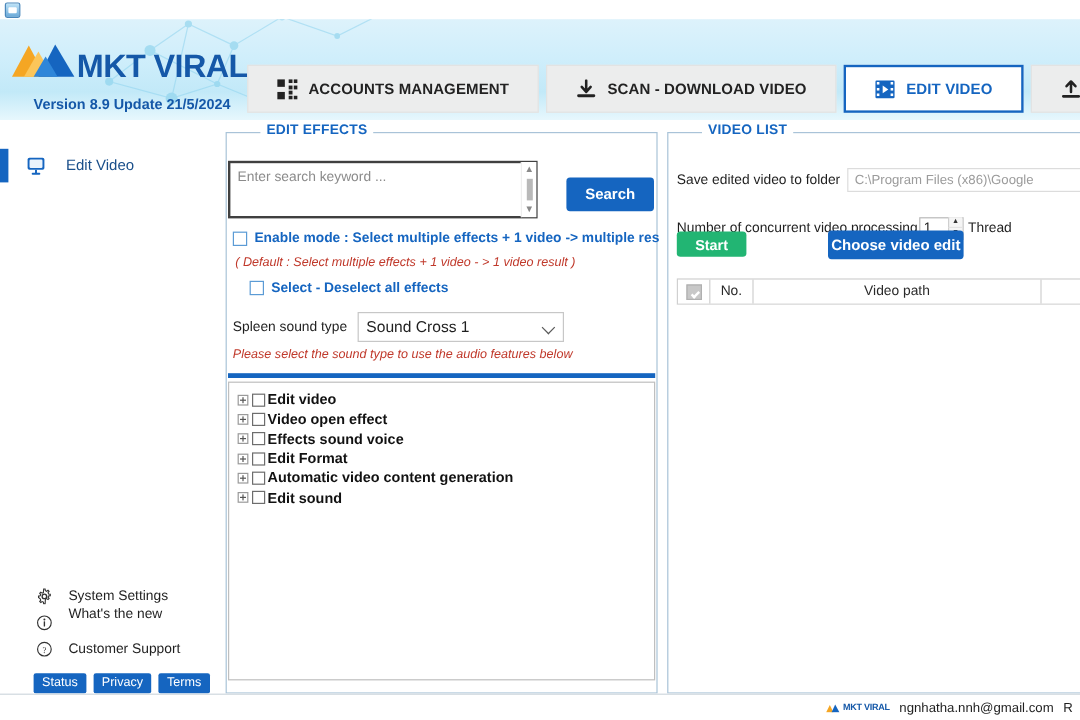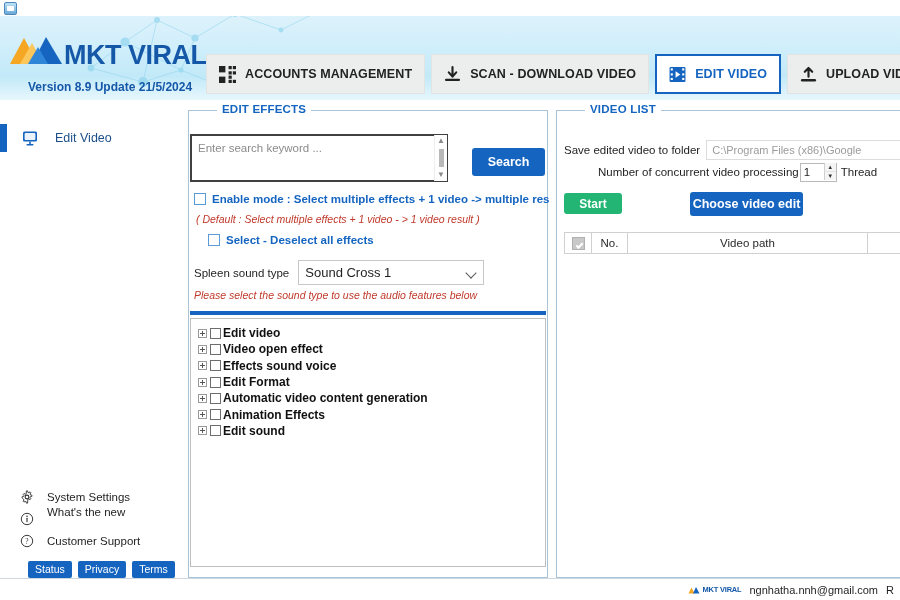--- a/index.html
+++ b/index.html
@@ -44,21 +44,21 @@
   }
   .brand-version {
     position: absolute; left: 20px; top: 48px;
     font-size: 12px; font-weight: bold; color: #1558a8;
     white-space: nowrap;
   }
 
   .navtabs { position: absolute; left: 206px; top: 38px; height: 40px; display: flex; gap: 6px; }
   .tab {
     display: flex; align-items: center; gap: 9px;
-    height: 40px; padding: 0 12px;
+    height: 40px; padding: 0 24px;
     background: #eceded; border: 1px solid #e2e3e3;
     font-size: 12.5px; font-weight: bold; color: #222;
     letter-spacing: .1px; white-space: nowrap; cursor: pointer;
   }
   .tab.active {
     background: #ffffff; border: 2px solid #1565c0; color: #1565c0;
   }
   .tab-ico { width: 17px; height: 17px; flex: none; display: block; }
 
   
@@ -73,21 +73,21 @@
   .side-item .bar {
     width: 7px; height: 28px; background: #1565c0; flex: none;
   }
   .side-item .sico { width: 18px; height: 18px; margin-left: 14px; flex: none; }
   .side-item .slabel {
     margin-left: 16px; font-size: 12.5px; color: #1a4f8a; font-weight: normal;
   }
 
   .side-bottom { position: absolute; left: 0; bottom: 0; width: 184px; }
   .sb-row {
-    display: flex; align-items: center; height: 21px; cursor: pointer; padding-left: 20px;
+    display: flex; align-items: center; height: 21px; cursor: pointer; padding-left: 30px;
   }
   .sb-row .gico { width: 14px; height: 14px; flex: none; }
   .sb-row .glabel { margin-left: 13px; font-size: 11.5px; color: #1f1f1f; white-space: nowrap; }
   .sb-links { display: flex; gap: 6px; padding-left: 28px; margin-top: 9px; }
   .chip {
     background: #1565c0; color: #fff; font-size: 10.5px;
     padding: 3px 7px 4px; border-radius: 2px; cursor: pointer; line-height: 1;
   }
 
   
@@ -136,21 +136,21 @@
   .hint {
     position: absolute; font-size: 10.5px; font-style: italic; color: #c0392b;
     white-space: nowrap;
   }
   #hint1 { left: 196px; top: 213px; text-align: center; }
   #hint2 { left: 194px; top: 289px; }
 
   .soundrow { position: absolute; left: 194px; top: 260px; display: flex; align-items: center; gap: 9px; }
   .soundrow .lbl { font-size: 11.5px; color: #1f1f1f; }
   .sel {
-    width: 186px; height: 25px; border: 1px solid #c7c7c7; background: #fff;
+    width: 172px; height: 25px; border: 1px solid #c7c7c7; background: #fff;
     font-size: 13px; color: #1f1f1f; padding: 0 22px 0 6px;
     appearance: none; -webkit-appearance: none; outline: none;
     font-family: "Liberation Sans", sans-serif; cursor: pointer;
   }
   .sel-wrap { position: relative; }
   .sel-wrap::after {
     content: ""; position: absolute; right: 9px; top: 9px;
     width: 7px; height: 7px; border-right: 1.5px solid #5a5a5a;
     border-bottom: 1.5px solid #5a5a5a; transform: rotate(45deg);
     pointer-events: none;
@@ -179,21 +179,21 @@
   
   .vrow { position: absolute; display: flex; align-items: center; }
   #v-folder { left: 564px; top: 140px; gap: 6px; }
   #v-folder .lbl { font-size: 11.5px; color: #1f1f1f; white-space: nowrap; }
   .pathbox {
     width: 250px; height: 20px; border: 1px solid #dcdcdc; background: #fff;
     font-size: 11px; color: #9b9b9b; padding: 0 5px; line-height: 18px;
     overflow: hidden; white-space: nowrap; outline: none;
     font-family: "Liberation Sans", sans-serif;
   }
-  #v-thread { left: 564px; top: 162px; gap: 0px; margin-left: 34px; }
+  #v-thread { left: 564px; top: 180px; gap: 0px; }
   #v-thread .lbl { font-size: 11.5px; color: #1f1f1f; white-space: nowrap; }
   .spin-wrap { position: relative; width: 37px; height: 19px; margin-left: 1px; }
   .spin {
     width: 37px; height: 19px; border: 1px solid #b9b9b9; background: #fff;
     font-size: 11.5px; color: #1f1f1f; padding: 0 14px 0 3px; outline: none;
     font-family: "Liberation Sans", sans-serif;
   }
   .spin-btns {
     position: absolute; right: 1px; top: 1px; width: 12px; height: 17px;
     display: flex; flex-direction: column; cursor: pointer;
@@ -457,25 +457,20 @@
       <span class="tlabel">Edit Format</span>
     </div>
     <div class="tnode">
       <span class="expander"></span>
       <span class="tcb"></span>
       <span class="tlabel">Automatic video content generation</span>
     </div>
     <div class="tnode">
       <span class="expander"></span>
       <span class="tcb"></span>
-      <span class="tlabel">Animation Effects</span>
-    </div>
-    <div class="tnode">
-      <span class="expander"></span>
-      <span class="tcb"></span>
       <span class="tlabel">Edit sound</span>
     </div>
   </div>
 
   <div class="groupbox" id="videolist-box">
     <div class="gb-title">VIDEO LIST</div>
   </div>
 
   <div class="vrow" id="v-folder">
     <span class="lbl">Save edited video to folder</span>

